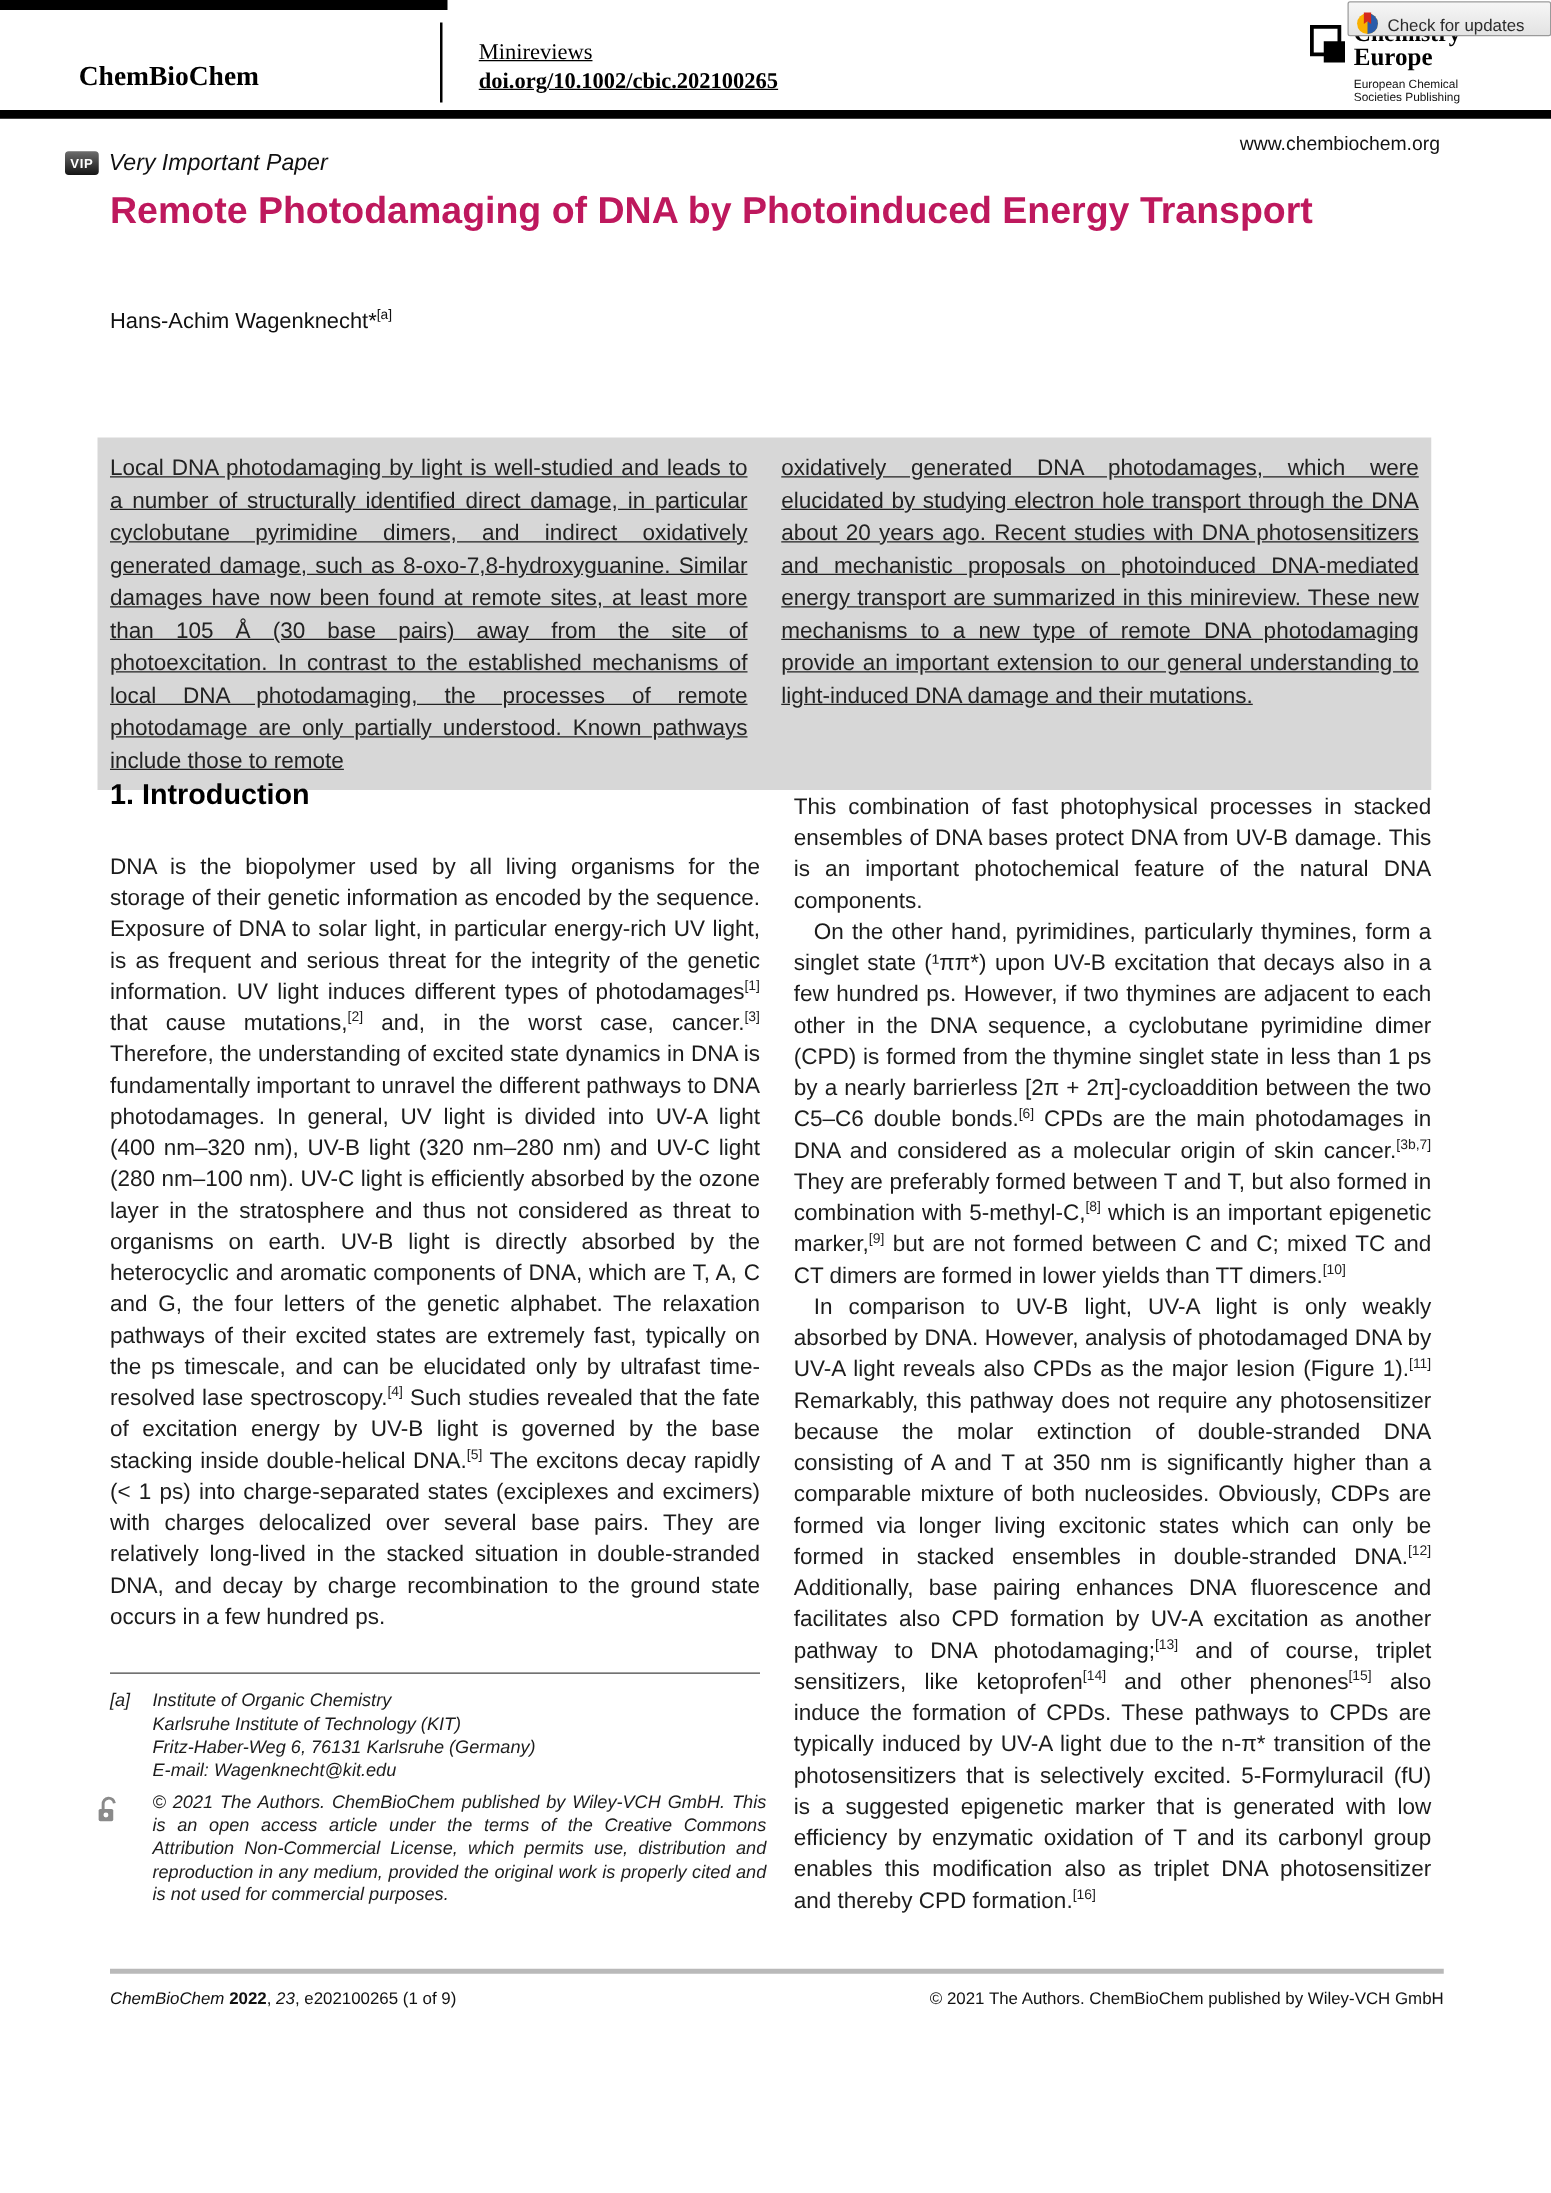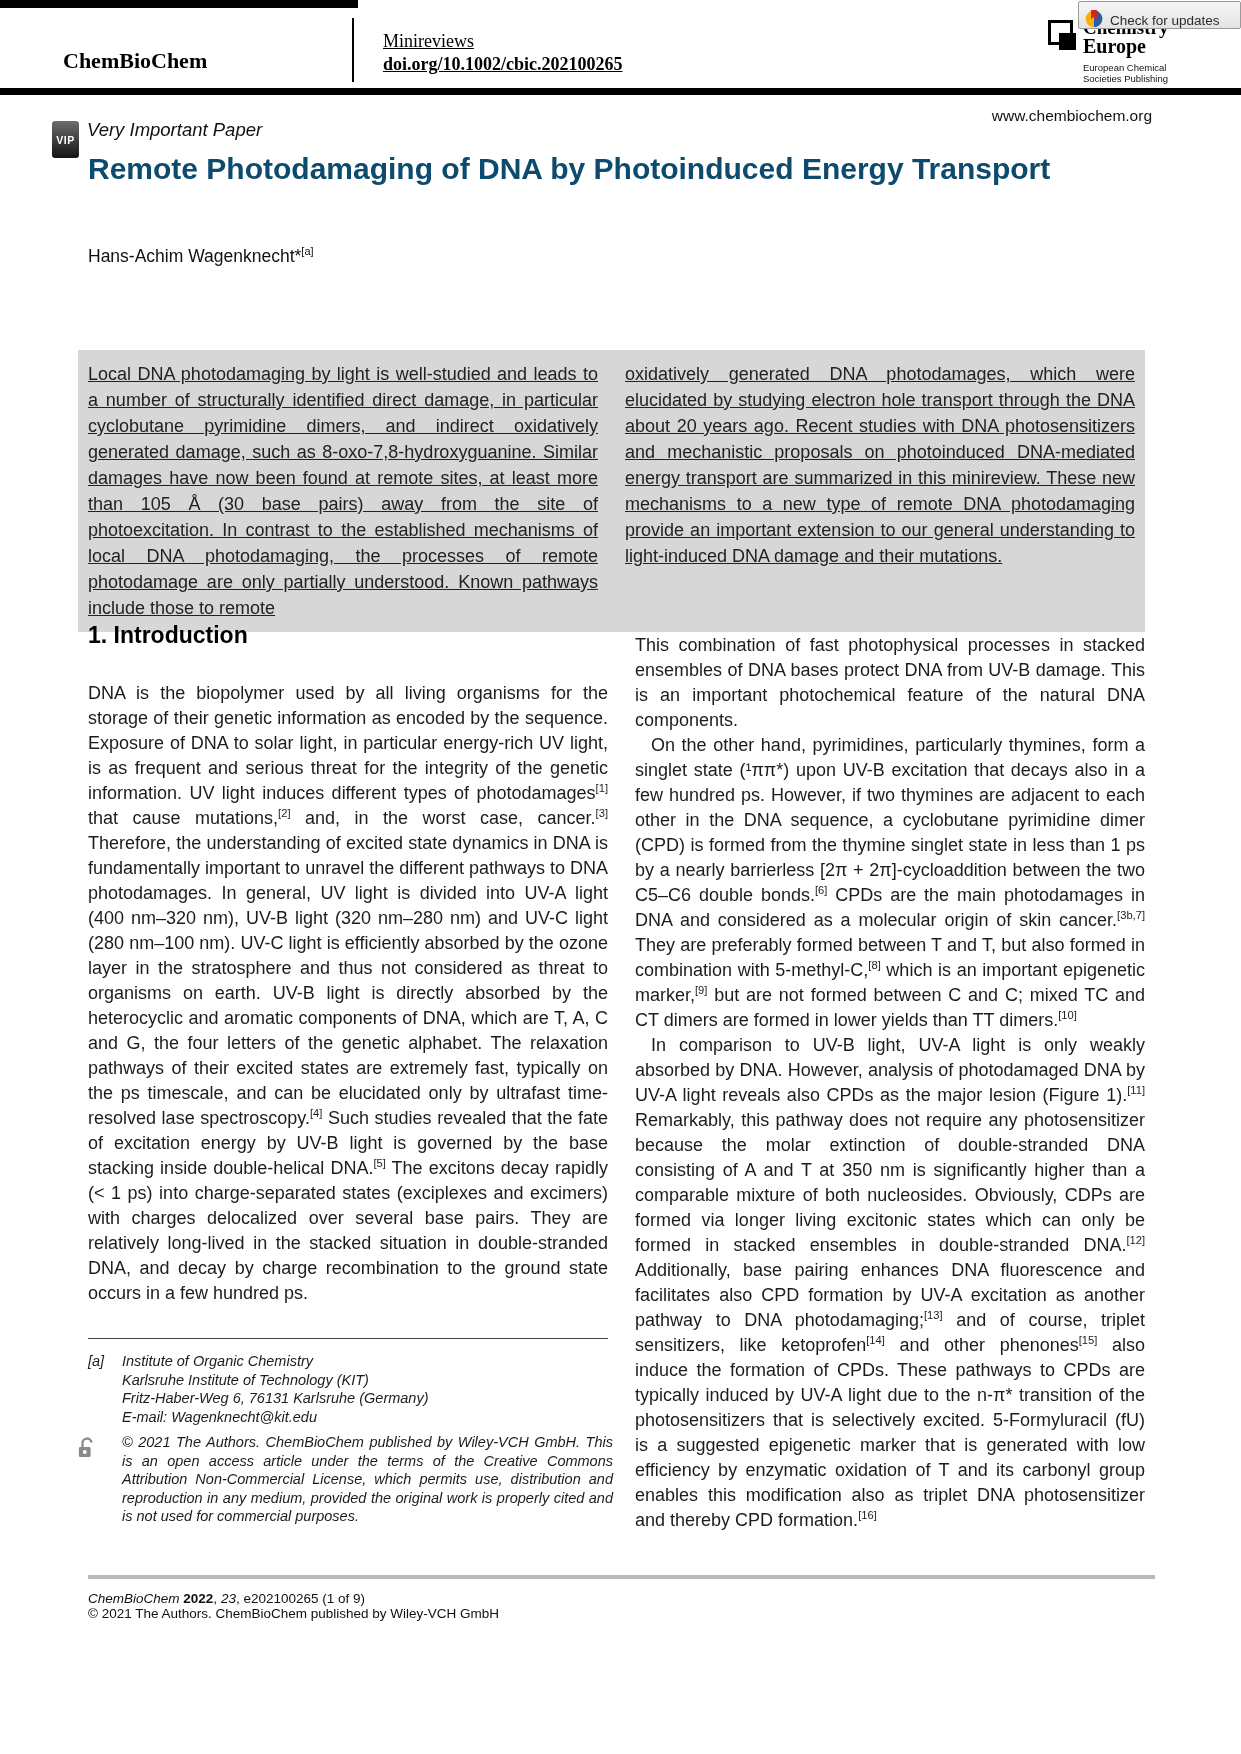--- a/index.html
+++ b/index.html
@@ -22,26 +22,26 @@
   .ce-chemistry{font-weight:700;font-size:19px;line-height:19px;}
   .ce-europe{font-weight:700;font-size:20px;line-height:19px;}
   .ce-sub{font-family:"Liberation Sans",sans-serif;font-size:9.5px;line-height:11px;margin-top:6px;color:#111;}
   
   .check-badge{position:absolute;left:1078px;top:1px;width:163px;height:28px;z-index:2;
         background:linear-gradient(#f6f6f6,#e3e3e3);border:1px solid #9a9a9a;border-radius:2px;
         display:flex;align-items:flex-end;gap:6px;padding-left:5px;box-sizing:border-box;cursor:pointer;}
   .check-badge span{font-size:13.5px;color:#2b2b2b;}
   
   .website{position:absolute;top:107px;right:89px;font-size:15.5px;color:#111;}
-  .vip-badge{position:absolute;left:52px;top:121px;width:27px;height:37px;border-radius:3px;
+  .vip-badge{position:absolute;left:52px;top:121px;width:27px;height:19px;border-radius:3px;
         background:linear-gradient(#6d6d6d,#141414);color:#fff;font-weight:700;font-size:10.5px;
         display:flex;align-items:center;justify-content:center;letter-spacing:.5px;}
   .vip-label{position:absolute;left:87px;top:119px;font-style:italic;font-size:18.5px;color:#111;}
   .paper-title{position:absolute;left:88px;top:150px;width:990px;font-weight:700;font-size:30px;
-        line-height:38px;color:#0c4a6e;}
+        line-height:38px;color:#be185d;}
   .author-line{position:absolute;left:88px;top:246px;font-size:17.5px;color:#111;}
   .author-line sup{font-size:11px;}
   
   .abstract-box{position:absolute;left:78px;top:350px;width:1067px;background:#d7d7d7;
         padding:11px 10px;box-sizing:border-box;display:flex;gap:27px;}
   .abstract-col{width:510px;font-size:18px;line-height:26px;text-align:justify;color:#222;text-decoration:underline;}
   
   .sec-heading{position:absolute;left:88px;top:622px;font-weight:700;font-size:23px;color:#000;}
   .col-left{position:absolute;left:88px;top:681px;width:520px;font-size:18px;line-height:25px;
         text-align:justify;color:#1c1c1c;}
@@ -55,21 +55,21 @@
   .footnote{position:absolute;left:88px;top:1352px;width:525px;font-style:italic;
         font-size:14.5px;line-height:18.5px;color:#1c1c1c;}
   .fn-row{display:flex;}
   .fn-marker{width:34px;flex:none;}
   .fn-body{flex:1;}
   .fn-license{margin-top:7px;text-align:justify;}
   .oa-icon{position:relative;left:-26px;margin-right:-18px;flex:none;width:18px;}
   
   .footer-rule{position:absolute;left:88px;top:1575px;width:1067px;height:4px;background:#b9b9b9;}
   .footer{position:absolute;left:88px;top:1591px;width:1067px;display:flex;
-        justify-content:space-between;font-size:13.5px;color:#111;flex-direction:column;}
+        justify-content:space-between;font-size:13.5px;color:#111;}
   .it{font-style:italic;} .bd{font-weight:700;}
 </style>
 </head>
 <body>
 
 <div class="page">
 
   <div class="top-edge-bar"></div>
 
   <div class="journal-name">ChemBioChem</div>

